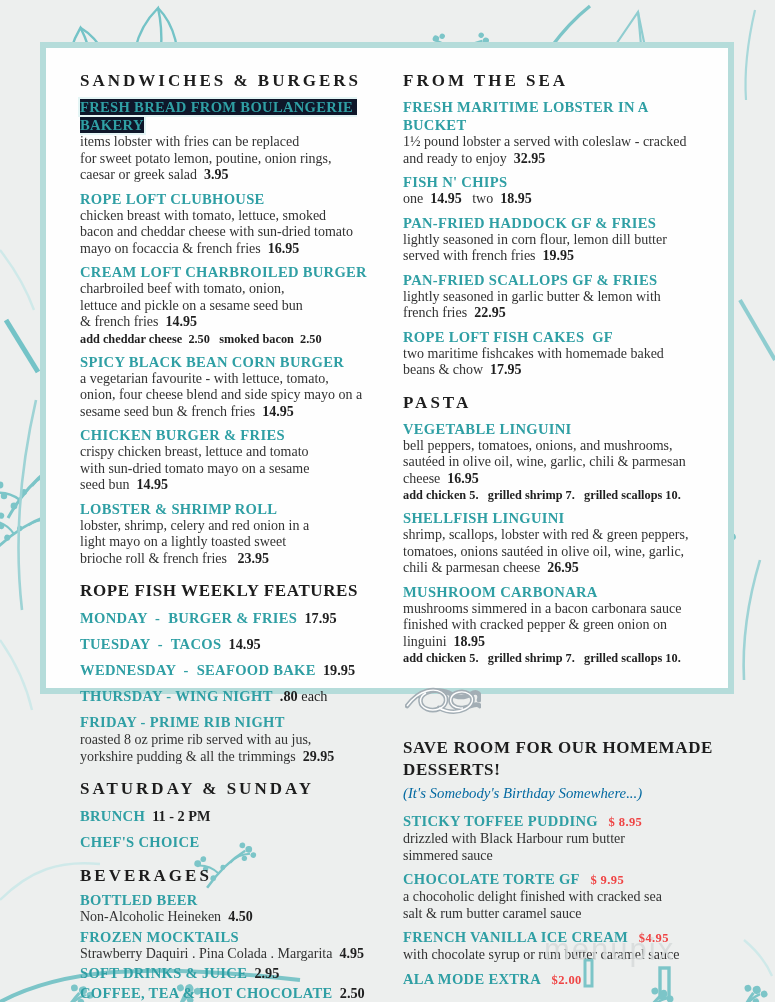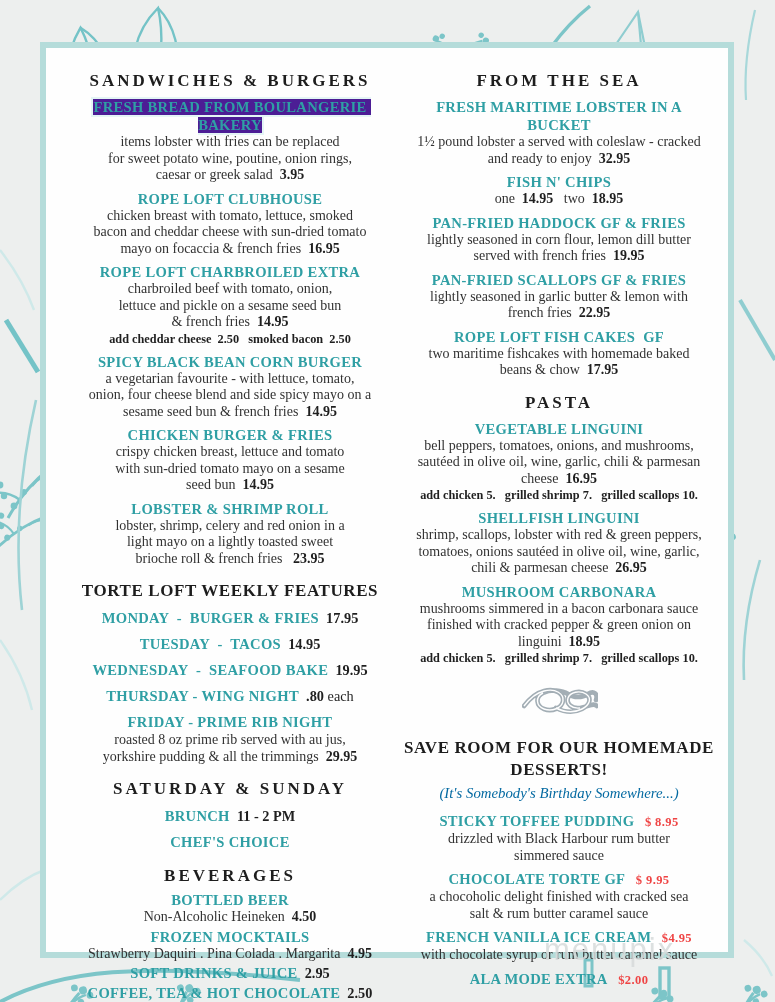--- a/index.html
+++ b/index.html
@@ -3,22 +3,22 @@
 <meta charset="utf-8">
 <style>
   html,body{margin:0;padding:0;background:#9a9a9a;}
   #page{
     position:relative; width:775px; height:1002px; margin:0 auto;
     background:#edefee; overflow:hidden;
     font-family:"Liberation Serif", serif; color:#333;
   }
   #deco{position:absolute; inset:0; z-index:0;}
   #panel{
-    position:absolute; left:40px; top:42px; width:694px; height:916px;
-    box-sizing:border-box; border:6px solid #b5dcda; background:#fefefe; z-index:1;text-align:center;
+    position:absolute; left:40px; top:42px; width:694px; height:652px;
+    box-sizing:border-box; border:6px solid #b5dcda; background:#fefefe; z-index:1;
   }
   #content{
     position:absolute; left:34px; top:22px; right:14px; bottom:10px;
     display:flex; gap:23px;
   }
   .col{flex:0 0 auto;}
   #col-left{width:300px;}
   #col-right{width:312px;}
 
   .sec{margin-top:13px;}
@@ -27,21 +27,21 @@
     font-size:17px; line-height:22px; font-weight:bold; color:#1d1d1d;
     letter-spacing:3px; margin:0 0 4px 0;
   }
   .sec-title.tight{letter-spacing:0.6px;}
   .sec-sub{font-size:14.8px; font-style:italic; color:#0369a1; margin:2px 0 10px 0;}
 
   .item{margin-top:6px;}
   .item.compact{margin-top:2px;}
   .name-row{font-size:14.6px; line-height:18px; white-space:pre-wrap;}
   .name{font-weight:bold; color:#2f9fa4; letter-spacing:0.3px;}
-  .name.hl{background:#4c1d95; box-shadow:0 0 0 2px #e4f5f5;}
+  .name.hl{background:#0f172a; box-shadow:0 0 0 2px #e4f5f5;}
   .price{font-weight:bold; color:#1f1f1f;}
   .name-row .price-wrap{color:#1f1f1f; font-size:14.3px;}
   .teal-price{font-weight:bold; color:#ef4444; font-size:12.5px; letter-spacing:0.4px;}
   .desc-line{font-size:14px; line-height:16.5px; color:#323232; white-space:pre-wrap;}
   .addon{font-size:12.3px; line-height:15px; font-weight:bold; color:#1f1f1f; white-space:pre-wrap; margin-top:1px;}
   .feature .name-row{line-height:20px;}
 
   #knot-block{margin:14px 0 6px 2px;}
   #watermark{
     position:absolute; left:498px; top:884px; z-index:2;
@@ -119,31 +119,31 @@
   </svg>
 
   <div id="panel">
     <div id="content">
       <div class="col" id="col-left">
           <div class="sec">
             <div class="sec-title">SANDWICHES &amp; BURGERS</div>
             <div class="item">
               <div class="name-row"><span class="name hl">FRESH BREAD FROM BOULANGERIE BAKERY</span></div>
               <div class="desc-line">items lobster with fries can be replaced</div>
-              <div class="desc-line">for sweet potato wine, poutine, onion rings,</div>
+              <div class="desc-line">for sweet potato lemon, poutine, onion rings,</div>
               <div class="desc-line">caesar or greek salad  <b class="price">3.95</b></div>
             </div>
             <div class="item">
               <div class="name-row"><span class="name">ROPE LOFT CLUBHOUSE</span></div>
               <div class="desc-line">chicken breast with tomato, lettuce, smoked</div>
               <div class="desc-line">bacon and cheddar cheese with sun-dried tomato</div>
               <div class="desc-line">mayo on focaccia &amp; french fries  <b class="price">16.95</b></div>
             </div>
             <div class="item">
-              <div class="name-row"><span class="name">ROPE LOFT CHARBROILED EXTRA</span></div>
+              <div class="name-row"><span class="name">CREAM LOFT CHARBROILED BURGER</span></div>
               <div class="desc-line">charbroiled beef with tomato, onion,</div>
               <div class="desc-line">lettuce and pickle on a sesame seed bun</div>
               <div class="desc-line">&amp; french fries  <b class="price">14.95</b></div>
               <div class="addon">add cheddar cheese  2.50   smoked bacon  2.50</div>
             </div>
             <div class="item">
               <div class="name-row"><span class="name">SPICY BLACK BEAN CORN BURGER</span></div>
               <div class="desc-line">a vegetarian favourite - with lettuce, tomato,</div>
               <div class="desc-line">onion, four cheese blend and side spicy mayo on a</div>
               <div class="desc-line">sesame seed bun &amp; french fries  <b class="price">14.95</b></div>
@@ -155,21 +155,21 @@
               <div class="desc-line">seed bun  <b class="price">14.95</b></div>
             </div>
             <div class="item">
               <div class="name-row"><span class="name">LOBSTER &amp; SHRIMP ROLL</span></div>
               <div class="desc-line">lobster, shrimp, celery and red onion in a</div>
               <div class="desc-line">light mayo on a lightly toasted sweet</div>
               <div class="desc-line">brioche roll &amp; french fries   <b class="price">23.95</b></div>
             </div>
           </div>
           <div class="sec">
-            <div class="sec-title tight">TORTE LOFT WEEKLY FEATURES</div>
+            <div class="sec-title tight">ROPE FISH WEEKLY FEATURES</div>
             <div class="item feature">
               <div class="name-row"><span class="name">MONDAY  -  BURGER &amp; FRIES</span><span class="price-wrap">  <b class="price">17.95</b></span></div>
             </div>
             <div class="item feature">
               <div class="name-row"><span class="name">TUESDAY  -  TACOS</span><span class="price-wrap">  <b class="price">14.95</b></span></div>
             </div>
             <div class="item feature">
               <div class="name-row"><span class="name">WEDNESDAY  -  SEAFOOD BAKE</span><span class="price-wrap">  <b class="price">19.95</b></span></div>
             </div>
             <div class="item feature">

